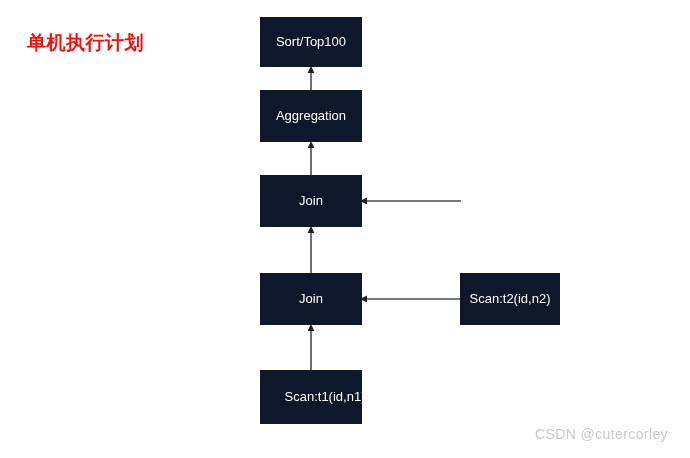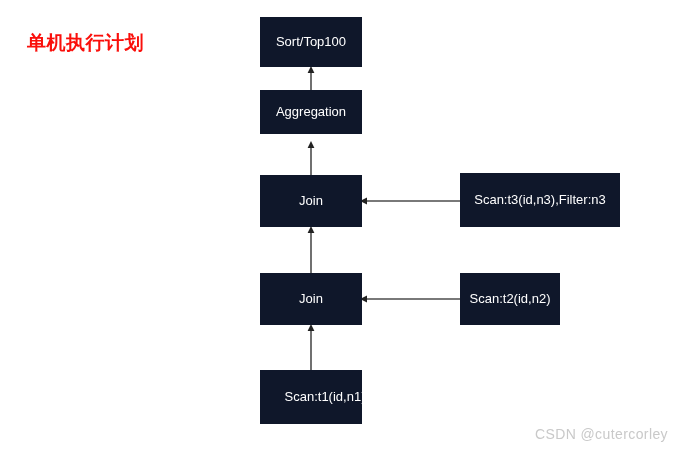--- a/index.html
+++ b/index.html
@@ -36,21 +36,21 @@
     align-items: center;
     justify-content: center;
     font-size: 13px;
     font-weight: normal;
     text-align: center;
     line-height: 1.2;
     white-space: nowrap;
     box-sizing: border-box;
   }
   .node-sort      { left: 260px; top: 17px;  width: 102px; height: 50px; }
-  .node-agg       { left: 260px; top: 90px;  width: 102px; height: 44px; }
+  .node-agg       { left: 260px; top: 90px;  width: 102px; height: 52px; }
   .node-join1     { left: 260px; top: 175px; width: 102px; height: 52px; }
   .node-join2     { left: 260px; top: 273px; width: 102px; height: 52px; }
   .node-scan1     { left: 260px; top: 370px; width: 102px; height: 54px; padding-left: 28px; }
   .node-scan3     { left: 460px; top: 173px; width: 160px; height: 54px; }
   .node-scan2     { left: 460px; top: 273px; width: 100px; height: 52px; }
 
   .edge {
     position: absolute;
     pointer-events: none;
   }
@@ -120,17 +120,16 @@
   <div class="node node-agg">Aggregation</div>
 
   <div class="node node-join1">Join</div>
 
   <div class="node node-join2">Join</div>
 
   <div class="node node-scan1">Scan:t1(id,n1)</div>
 
   <div class="node node-scan2">Scan:t2(id,n2)</div>
 
-  <div class="node node-scan3">Scan:t3(id,n3),Filter:n3</div>
 
   <div class="watermark">CSDN @cutercorley</div>
 
 </div>
 
 </body></html>

